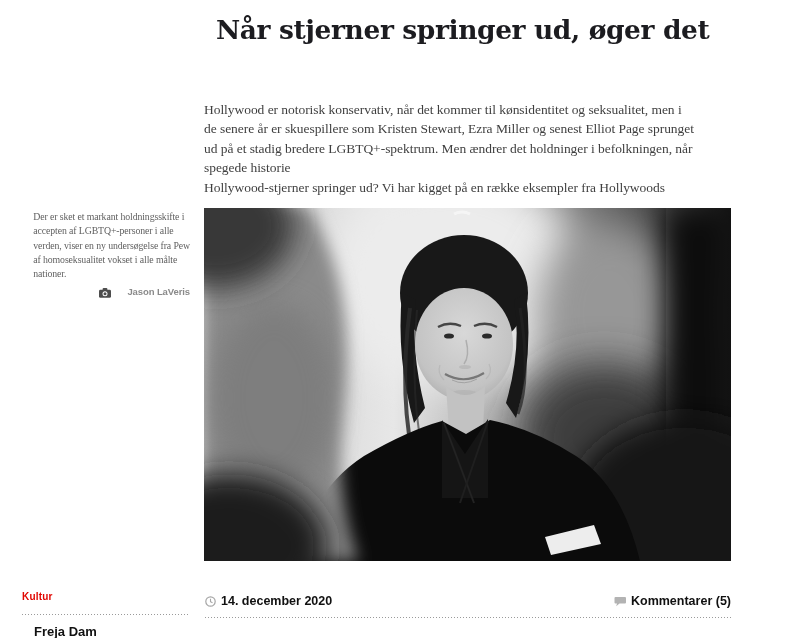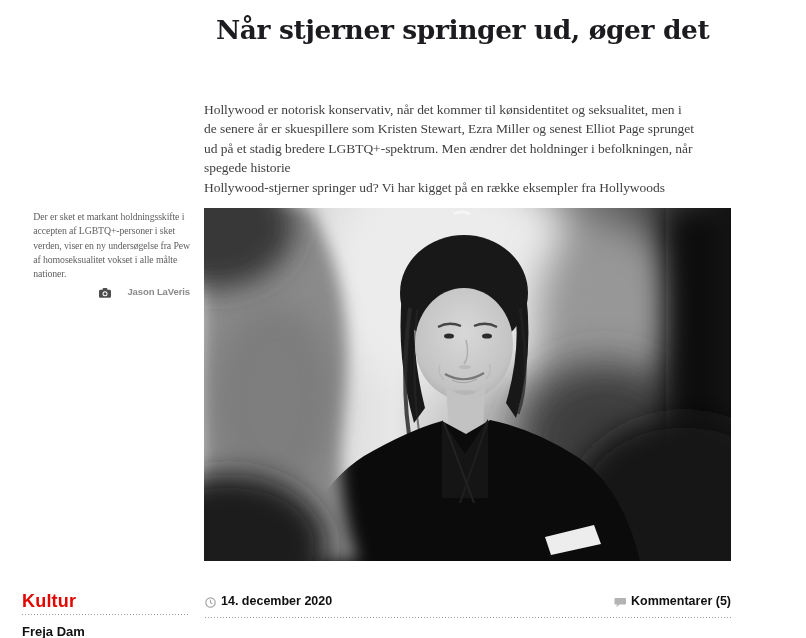--- a/index.html
+++ b/index.html
@@ -77,55 +77,55 @@
     overflow: hidden;
     background: #cccccc;
   }
   .photo svg { display: block; }
 
   
   .category {
     position: absolute;
     left: 22px;
     top: 591px;
-    font-size: 18px;
+    font-size: 10px;
     font-weight: 700;
     letter-spacing: 0.2px;
     color: var(--accent-red, #e10600);
     text-decoration: none;
     cursor: pointer;
   }
   .rule-dotted {
     position: absolute;
     height: 1px;
     background-image: repeating-linear-gradient(to right, #9a9a9a 0, #9a9a9a 1px, transparent 1px, transparent 3px);
   }
   .rule-left  { left: 22px;  top: 614px; width: 168px; }
   .rule-right { left: 205px; top: 617px; width: 526px; }
   .author {
     position: absolute;
-    left: 22px;
+    left: 34px;
     top: 624px;
     font-size: 13px;
     font-weight: 700;
     color: var(--meta-text, #111111);
     cursor: pointer;
   }
   .meta-row {
     position: absolute;
     left: 205px;
     top: 594px;
     width: 526px;
     display: flex;
     justify-content: space-between;
     align-items: center;
   }
   .meta-item {
     display: flex;
-    align-items: flex-end;
+    align-items: center;
     gap: 5px;
     font-size: 12.5px;
     font-weight: 700;
     color: var(--meta-text, #111111);
   }
   .meta-item svg { display: block; }
   .comments-link { cursor: pointer; }
 </style>
 </head>
 <body>
@@ -139,21 +139,21 @@
   <div class="standfirst">
     <div class="sf-line">Hollywood er notorisk konservativ, når det kommer til kønsidentitet og seksualitet, men i</div>
     <div class="sf-line">de senere år er skuespillere som Kristen Stewart, Ezra Miller og senest Elliot Page sprunget</div>
     <div class="sf-line">ud på et stadig bredere LGBTQ+-spektrum. Men ændrer det holdninger i befolkningen, når</div>
     <div class="sf-line">spegede historie</div>
     <div class="sf-line">Hollywood-stjerner springer ud? Vi har kigget på en række eksempler fra Hollywoods</div>
   </div>
 
   <div class="caption">
     <div class="cap-line">Der er sket et markant holdningsskifte i</div>
-    <div class="cap-line">accepten af LGBTQ+-personer i sket</div>
+    <div class="cap-line">accepten af LGBTQ+-personer i alle</div>
     <div class="cap-line">verden, viser en ny undersøgelse fra Pew</div>
     <div class="cap-line">af homoseksualitet vokset i alle målte</div>
     <div class="cap-line">nationer.</div>
     <div class="credit">
       <span>
         <svg width="12" height="10" viewBox="0 0 12 10">
           <rect x="0" y="1.8" width="12" height="8" rx="1.4" fill="#4d4d4d"></rect>
           <rect x="3.6" y="0" width="4.8" height="2.6" rx="1" fill="#4d4d4d"></rect>
           <circle cx="6" cy="5.8" r="2.5" fill="#ffffff"></circle>
           <circle cx="6" cy="5.8" r="1.5" fill="#4d4d4d"></circle>

